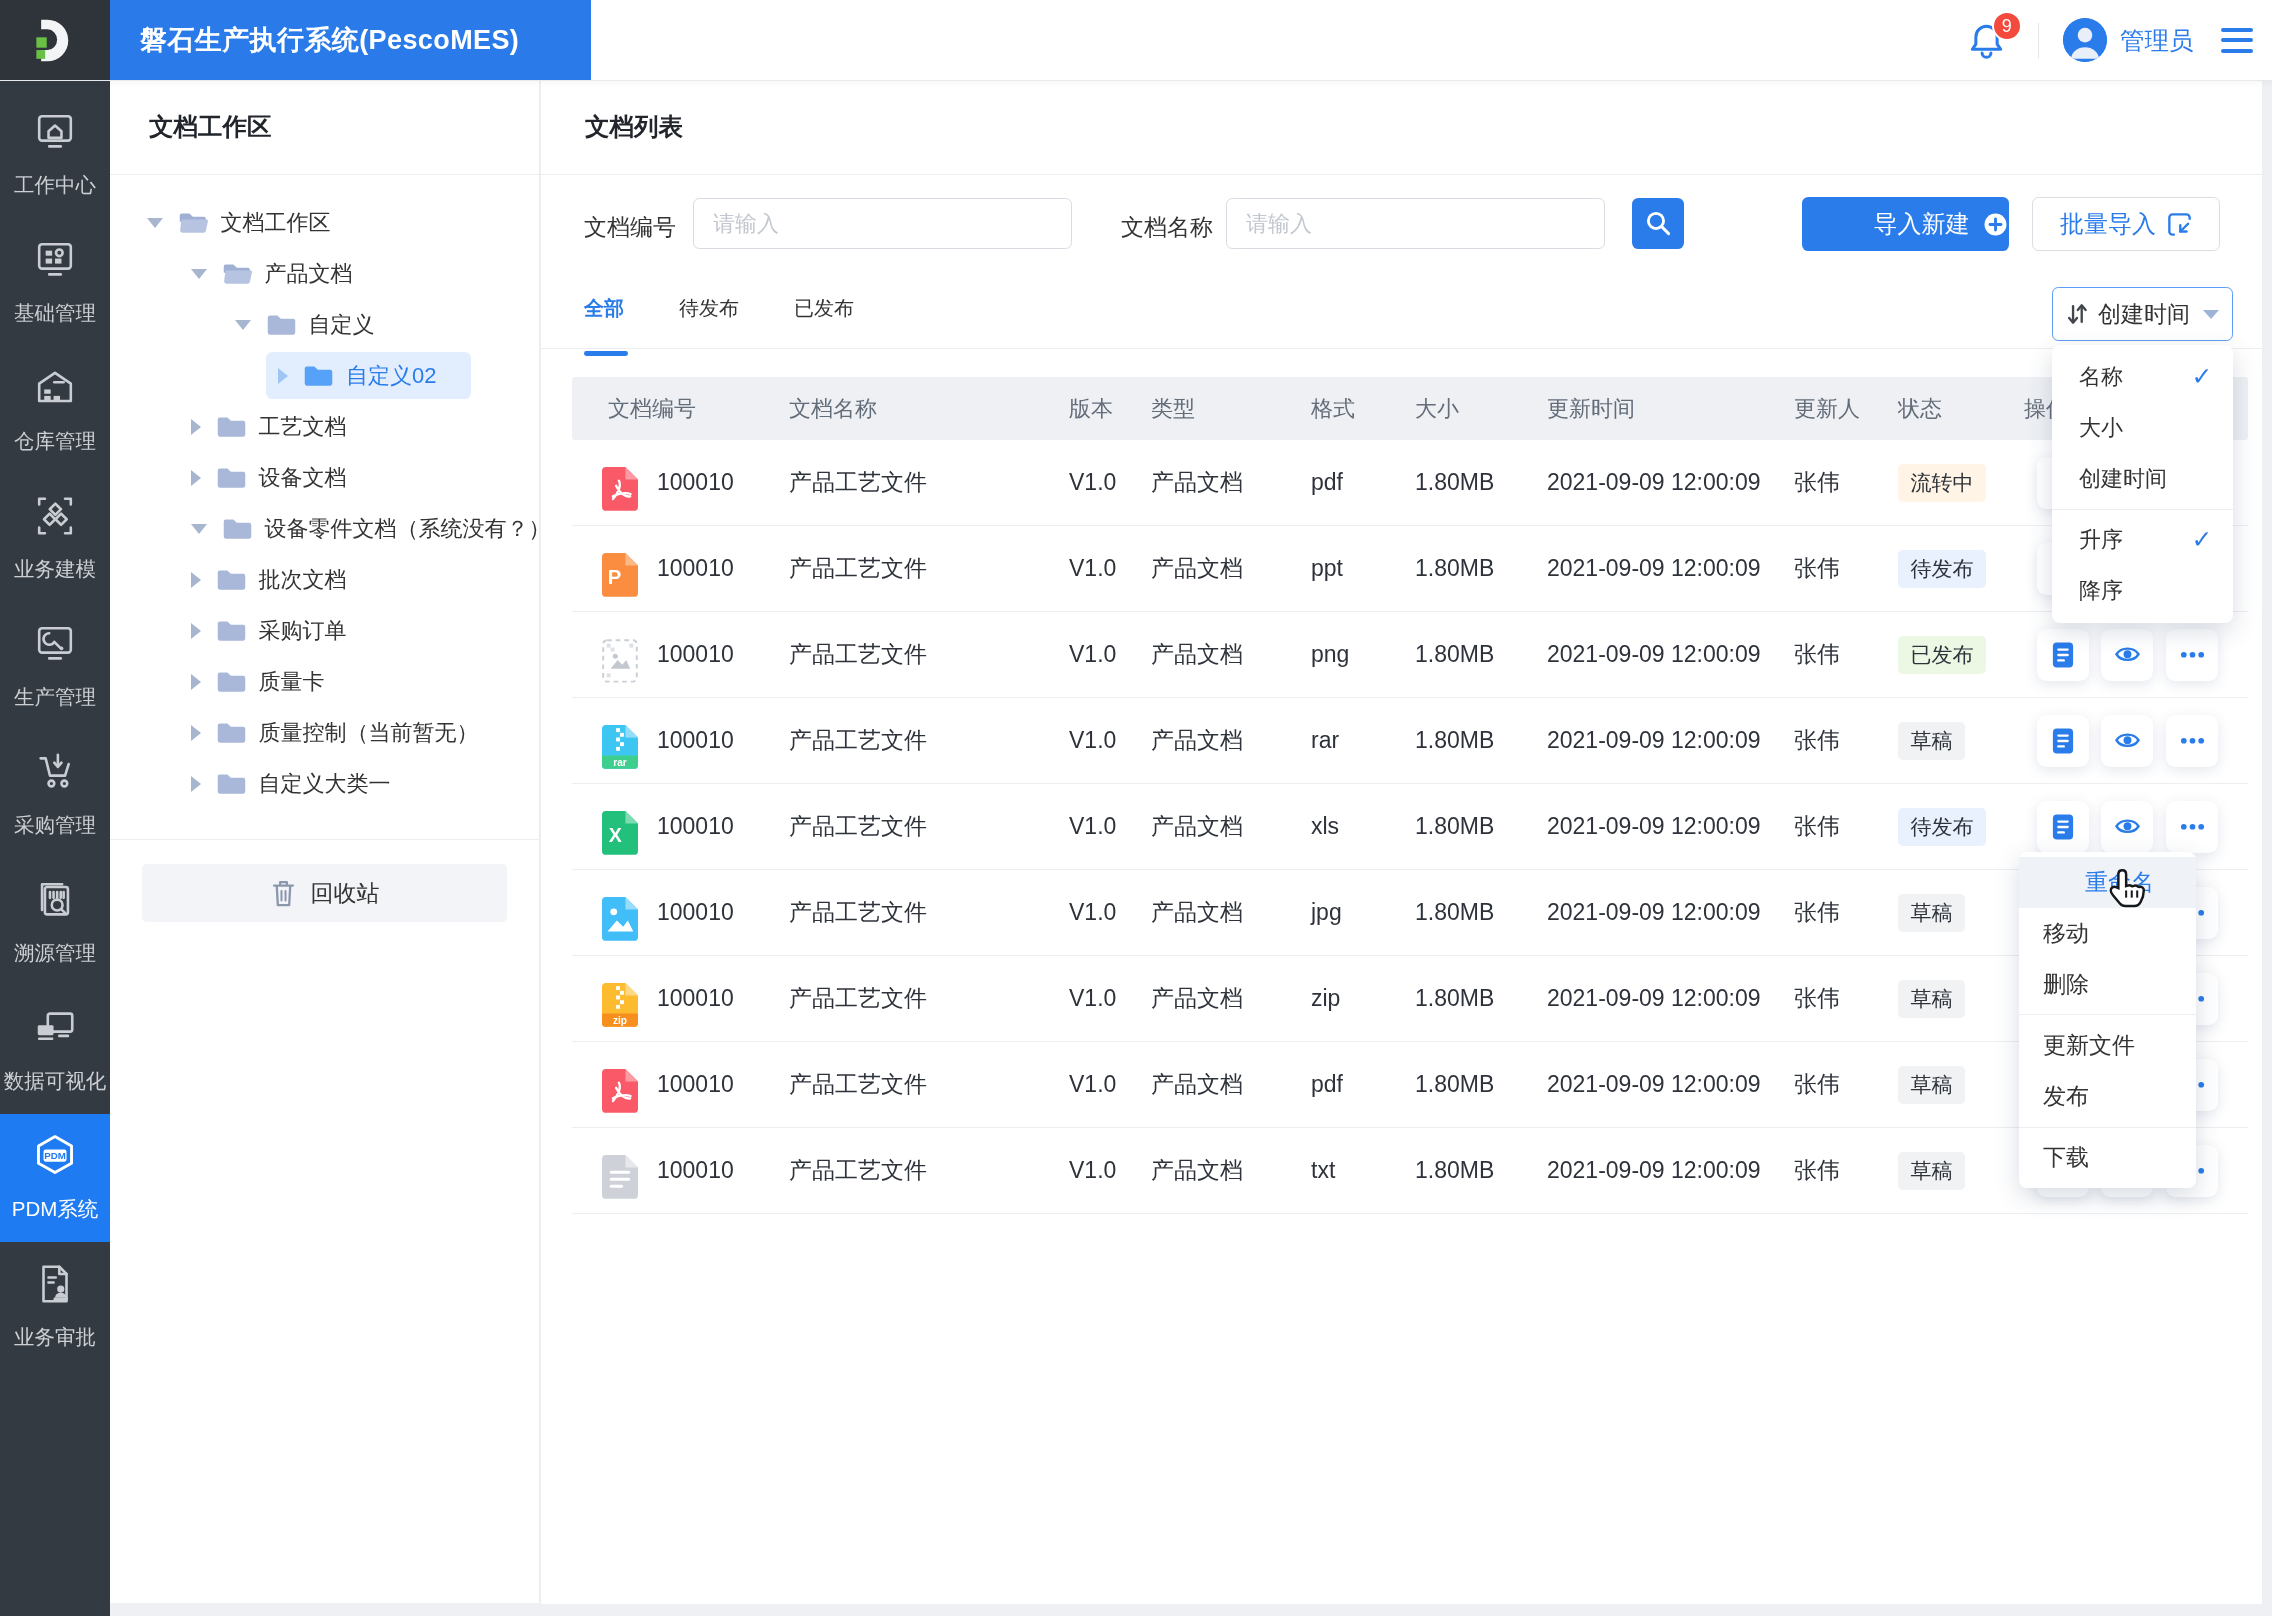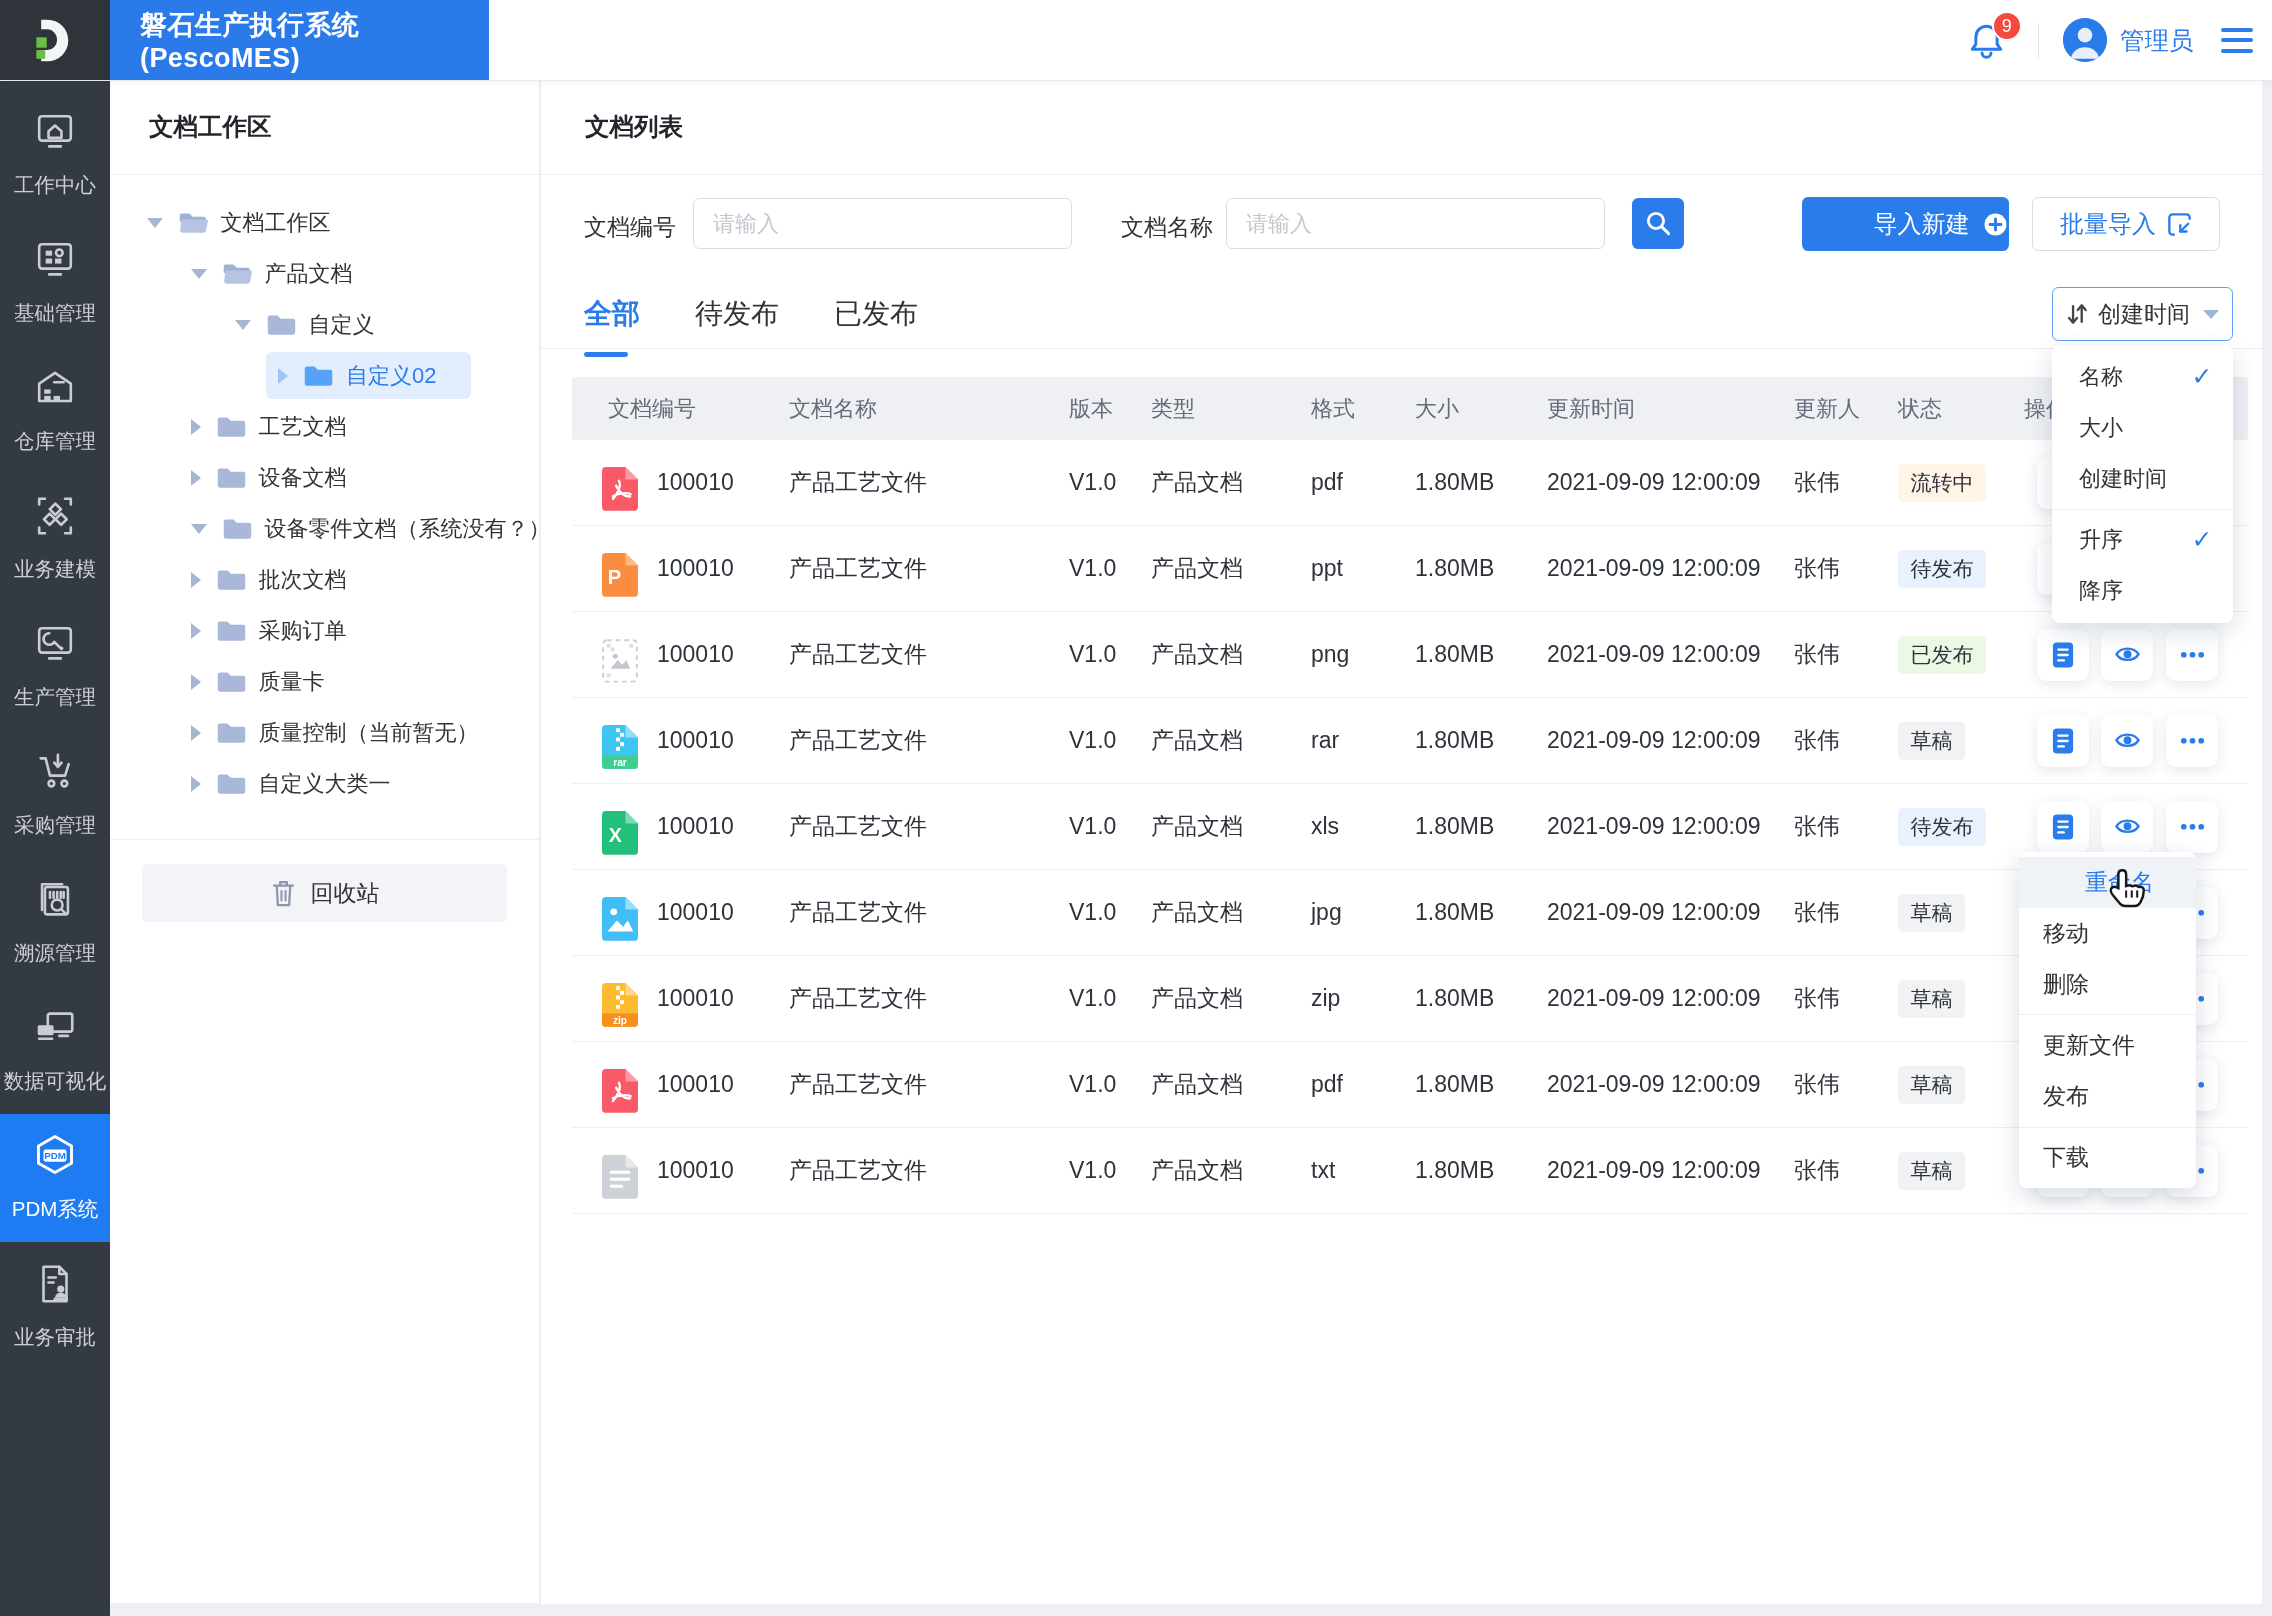--- a/index.html
+++ b/index.html
@@ -6,21 +6,21 @@
   body{
     width:2273px;height:1616px;position:relative;overflow:hidden;
     background:#eef0f3;font-family:"Liberation Sans","DejaVu Sans",sans-serif;
     -webkit-font-smoothing:antialiased;color:#2e323a;
   }
   
   .topbar{position:absolute;left:0;top:0;width:2273px;height:80px;background:#fff;
     border-bottom:0.8px solid #e7e9ec;box-shadow:0 2.4px 6.3px rgba(30,50,80,.05);z-index:50;}
   .logo-box{position:absolute;left:0;top:0;width:110px;height:80px;background:#2e343a;
     display:flex;align-items:center;justify-content:center;}
-  .title-box{position:absolute;left:110px;top:0;width:379px;height:80px;background:#2a7be9;
+  .title-box{position:absolute;left:110px;top:0;width:481px;height:80px;background:#2a7be9;
     display:flex;align-items:center;padding-left:30px;box-sizing:border-box;}
   .title-box span{color:#fff;font-size:27px;font-weight:700;letter-spacing:0.4px;}
   .topbar-right{position:absolute;right:20.5px;top:0;height:80px;display:flex;align-items:center;}
   .bell-wrap{position:relative;width:39px;height:39px;}
   .badge{position:absolute;top:-9.5px;right:-16px;min-width:30px;height:30px;border-radius:15px;
     background:#f4493d;border:2.4px solid #fff;color:#fff;font-size:18px;display:flex;
     align-items:center;justify-content:center;box-sizing:border-box;}
   .tdivider{width:1.6px;height:35px;background:#e3e5e9;margin:0 24px 0 32px;}
   .avatar{width:44px;height:44px;border-radius:50%;background:#2a7cea;overflow:hidden;
     display:flex;align-items:flex-end;justify-content:center;margin-right:12.6px;}
@@ -64,21 +64,21 @@
   .f-input::placeholder{color:#c3c8d0;}
   .f-input.i1{left:152px;} .f-input.i2{left:685px;}
   .search-btn{position:absolute;left:1091px;top:118px;width:52px;height:51px;background:#2a7cea;
     border-radius:6.3px;display:flex;align-items:center;justify-content:center;cursor:pointer;}
   .import-btn{position:absolute;left:1261px;top:117px;width:207px;height:54px;background:#2a7cea;
     border-radius:6.3px;color:#fff;font-size:24px;display:flex;align-items:center;justify-content:flex-end;gap:12.6px;cursor:pointer;}
   .batch-btn{position:absolute;left:1491px;top:117px;width:188px;height:54px;background:#fff;
     border:0.8px solid #dadde2;border-radius:6.3px;color:#2a7cea;font-size:24px;display:flex;
     align-items:center;justify-content:center;gap:11px;box-sizing:border-box;cursor:pointer;}
   .tabs{position:absolute;left:43px;top:215px;display:flex;gap:55px;}
-  .tab{font-size:28px;color:#333;padding-bottom:24px;position:relative;cursor:pointer;}
+  .tab{font-size:20px;color:#333;padding-bottom:34px;position:relative;cursor:pointer;}
   .tab.active{color:#2a7cea;font-weight:600;}
   .tab.active::after{content:"";position:absolute;left:0;bottom:0;width:44px;height:5.5px;background:#2a7cea;border-radius:2.4px;}
   .tabs-line{position:absolute;left:0;right:0;top:268px;height:0.8px;background:#eceef1;}
   .sort-btn{position:absolute;left:1511px;top:207px;width:181px;height:54px;border:1.6px solid #5e9df6;
     border-radius:6.3px;background:#fff;display:flex;align-items:center;justify-content:center;gap:9.5px;
     box-sizing:border-box;cursor:pointer;}
   .sort-btn .lbl{font-size:23px;color:#333;}
   .sort-caret{width:0;height:0;border-left:8px solid transparent;border-right:8px solid transparent;
     border-top:9.5px solid #9db4d6;margin-left:3.2px;}
   

